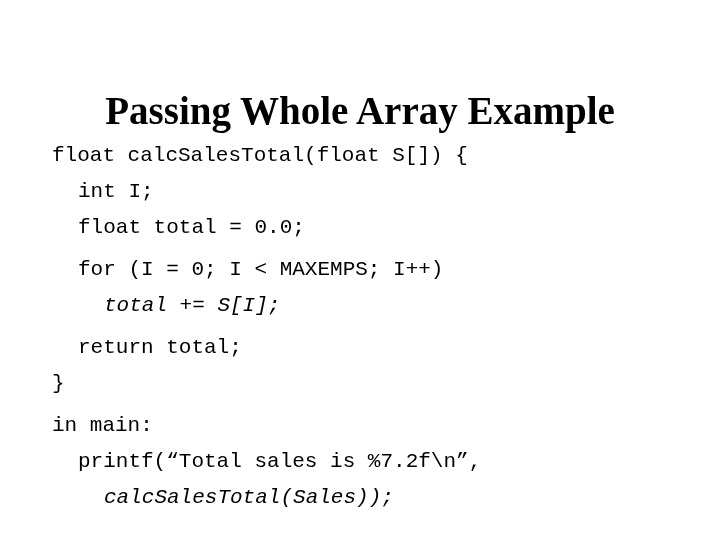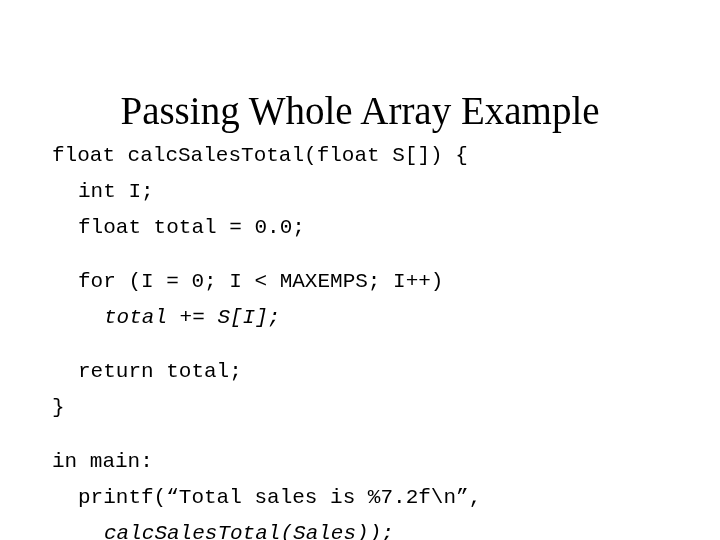--- a/index.html
+++ b/index.html
@@ -26,21 +26,21 @@
 
   
   .slide-title {
     position: absolute;
     left: 0;
     top: 62px;
     width: 720px;
     text-align: center;
     font-family: "Liberation Serif", "DejaVu Serif", serif;
     font-size: 39px;
-    font-weight: normal;
+    font-weight: bold;
     line-height: 46px;
     letter-spacing: 0px;
     color: #000000;
     white-space: nowrap;
   }
 
   
   .code-body {
     position: absolute;
     left: 52px;
@@ -55,21 +55,21 @@
 
   .code-line {
     display: block;
     height: 36px;
     white-space: pre;
     font-family: "Liberation Mono", "DejaVu Sans Mono", monospace;
   }
 
   
   .code-line.spacer-before {
-    margin-top: 18px;
+    margin-top: 6px;
   }
 
   .code-line.indent-0 { padding-left: 0px; }
   .code-line.indent-1 { padding-left: 26px; }
   .code-line.indent-2 { padding-left: 52px; font-style: italic; }
 </style>
 </head>
 <body>
 
 <div class="slide">

